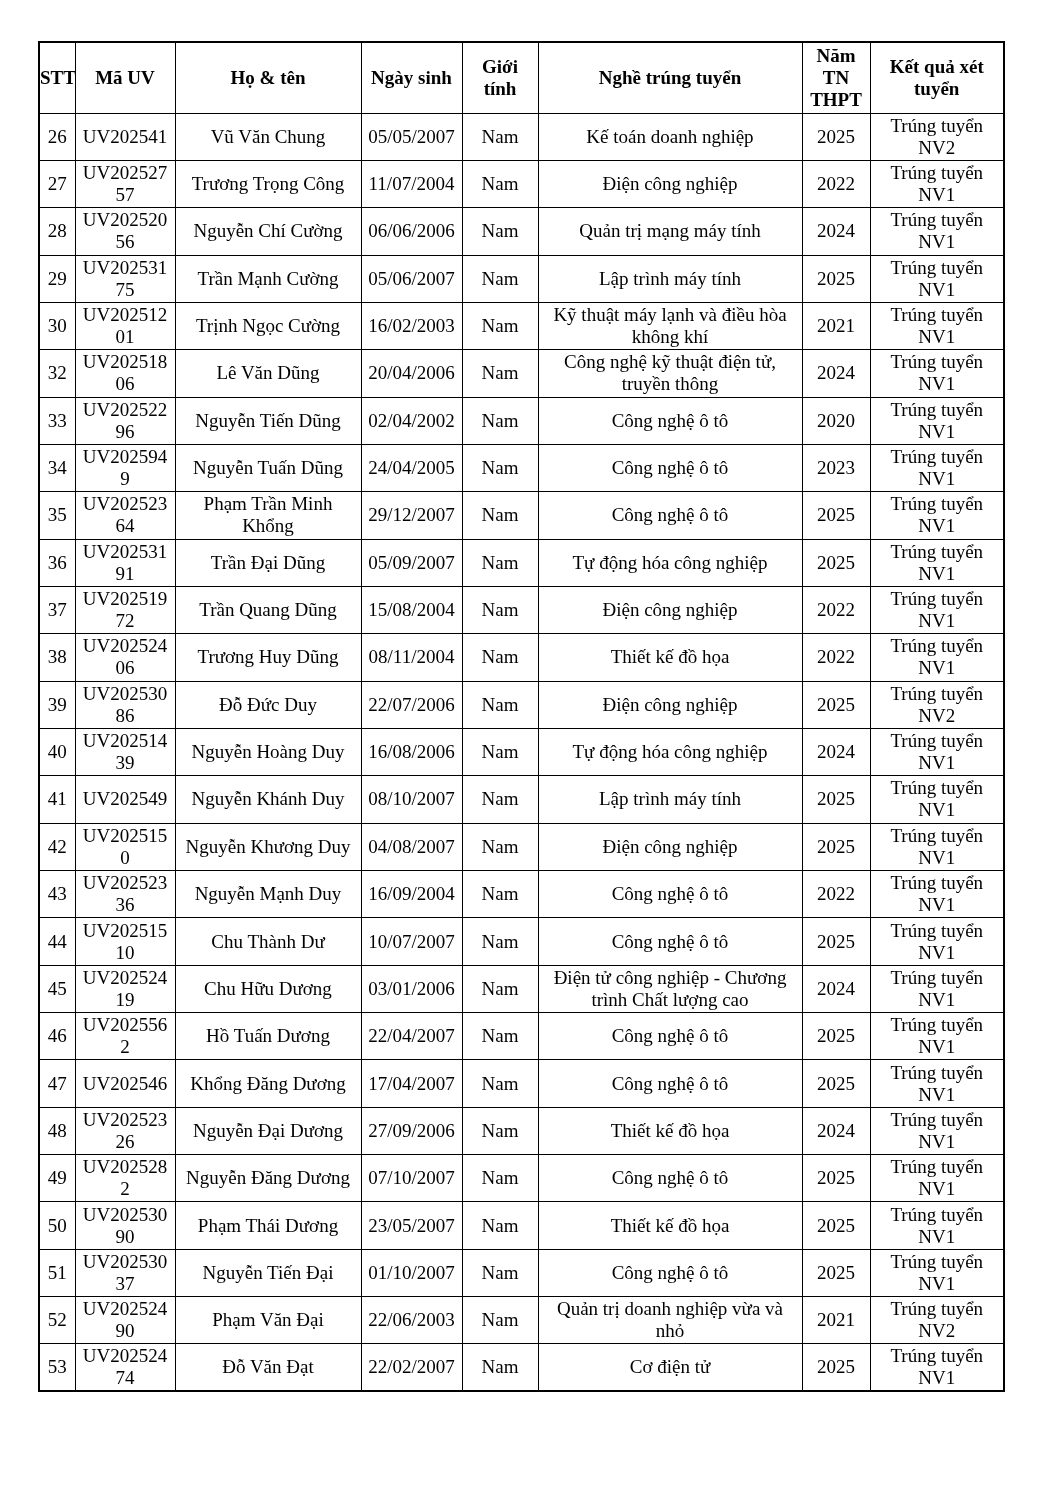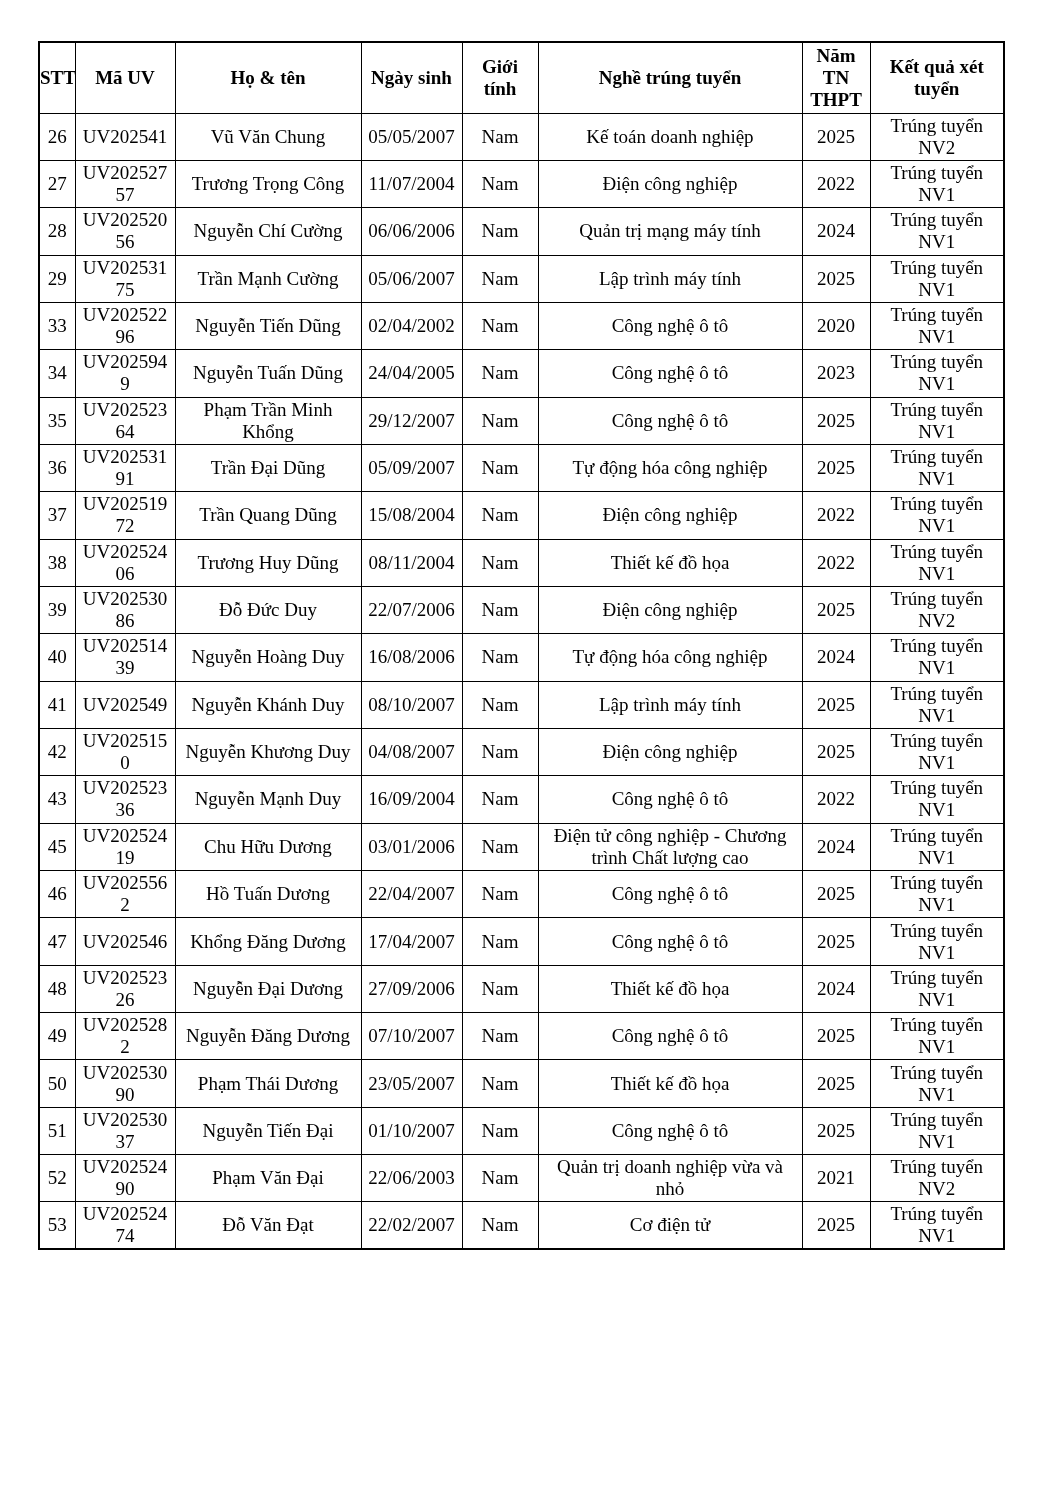--- a/index.html
+++ b/index.html
@@ -132,20 +132,46 @@
 75</td>
           <td class="col-ho_ten">Trần Mạnh Cường</td>
           <td class="col-ngay_sinh">05/06/2007</td>
           <td class="col-gioi_tinh">Nam</td>
           <td class="col-nghe">Lập trình máy tính</td>
           <td class="col-nam_tn">2025</td>
           <td class="col-ket_qua">Trúng tuyển
 NV1</td>
         </tr>
         <tr>
+          <td class="col-stt">30</td>
+          <td class="col-ma_uv">UV202512
+01</td>
+          <td class="col-ho_ten">Trịnh Ngọc Cường</td>
+          <td class="col-ngay_sinh">16/02/2003</td>
+          <td class="col-gioi_tinh">Nam</td>
+          <td class="col-nghe">Kỹ thuật máy lạnh và điều hòa
+không khí</td>
+          <td class="col-nam_tn">2021</td>
+          <td class="col-ket_qua">Trúng tuyển
+NV1</td>
+        </tr>
+        <tr>
+          <td class="col-stt">32</td>
+          <td class="col-ma_uv">UV202518
+06</td>
+          <td class="col-ho_ten">Lê Văn Dũng</td>
+          <td class="col-ngay_sinh">20/04/2006</td>
+          <td class="col-gioi_tinh">Nam</td>
+          <td class="col-nghe">Công nghệ kỹ thuật điện tử,
+truyền thông</td>
+          <td class="col-nam_tn">2024</td>
+          <td class="col-ket_qua">Trúng tuyển
+NV1</td>
+        </tr>
+        <tr>
           <td class="col-stt">33</td>
           <td class="col-ma_uv">UV202522
 96</td>
           <td class="col-ho_ten">Nguyễn Tiến Dũng</td>
           <td class="col-ngay_sinh">02/04/2002</td>
           <td class="col-gioi_tinh">Nam</td>
           <td class="col-nghe">Công nghệ ô tô</td>
           <td class="col-nam_tn">2020</td>
           <td class="col-ket_qua">Trúng tuyển
 NV1</td>
@@ -264,20 +290,32 @@
 36</td>
           <td class="col-ho_ten">Nguyễn Mạnh Duy</td>
           <td class="col-ngay_sinh">16/09/2004</td>
           <td class="col-gioi_tinh">Nam</td>
           <td class="col-nghe">Công nghệ ô tô</td>
           <td class="col-nam_tn">2022</td>
           <td class="col-ket_qua">Trúng tuyển
 NV1</td>
         </tr>
         <tr>
+          <td class="col-stt">44</td>
+          <td class="col-ma_uv">UV202515
+10</td>
+          <td class="col-ho_ten">Chu Thành Dư</td>
+          <td class="col-ngay_sinh">10/07/2007</td>
+          <td class="col-gioi_tinh">Nam</td>
+          <td class="col-nghe">Công nghệ ô tô</td>
+          <td class="col-nam_tn">2025</td>
+          <td class="col-ket_qua">Trúng tuyển
+NV1</td>
+        </tr>
+        <tr>
           <td class="col-stt">45</td>
           <td class="col-ma_uv">UV202524
 19</td>
           <td class="col-ho_ten">Chu Hữu Dương</td>
           <td class="col-ngay_sinh">03/01/2006</td>
           <td class="col-gioi_tinh">Nam</td>
           <td class="col-nghe">Điện tử công nghiệp - Chương
 trình Chất lượng cao</td>
           <td class="col-nam_tn">2024</td>
           <td class="col-ket_qua">Trúng tuyển

